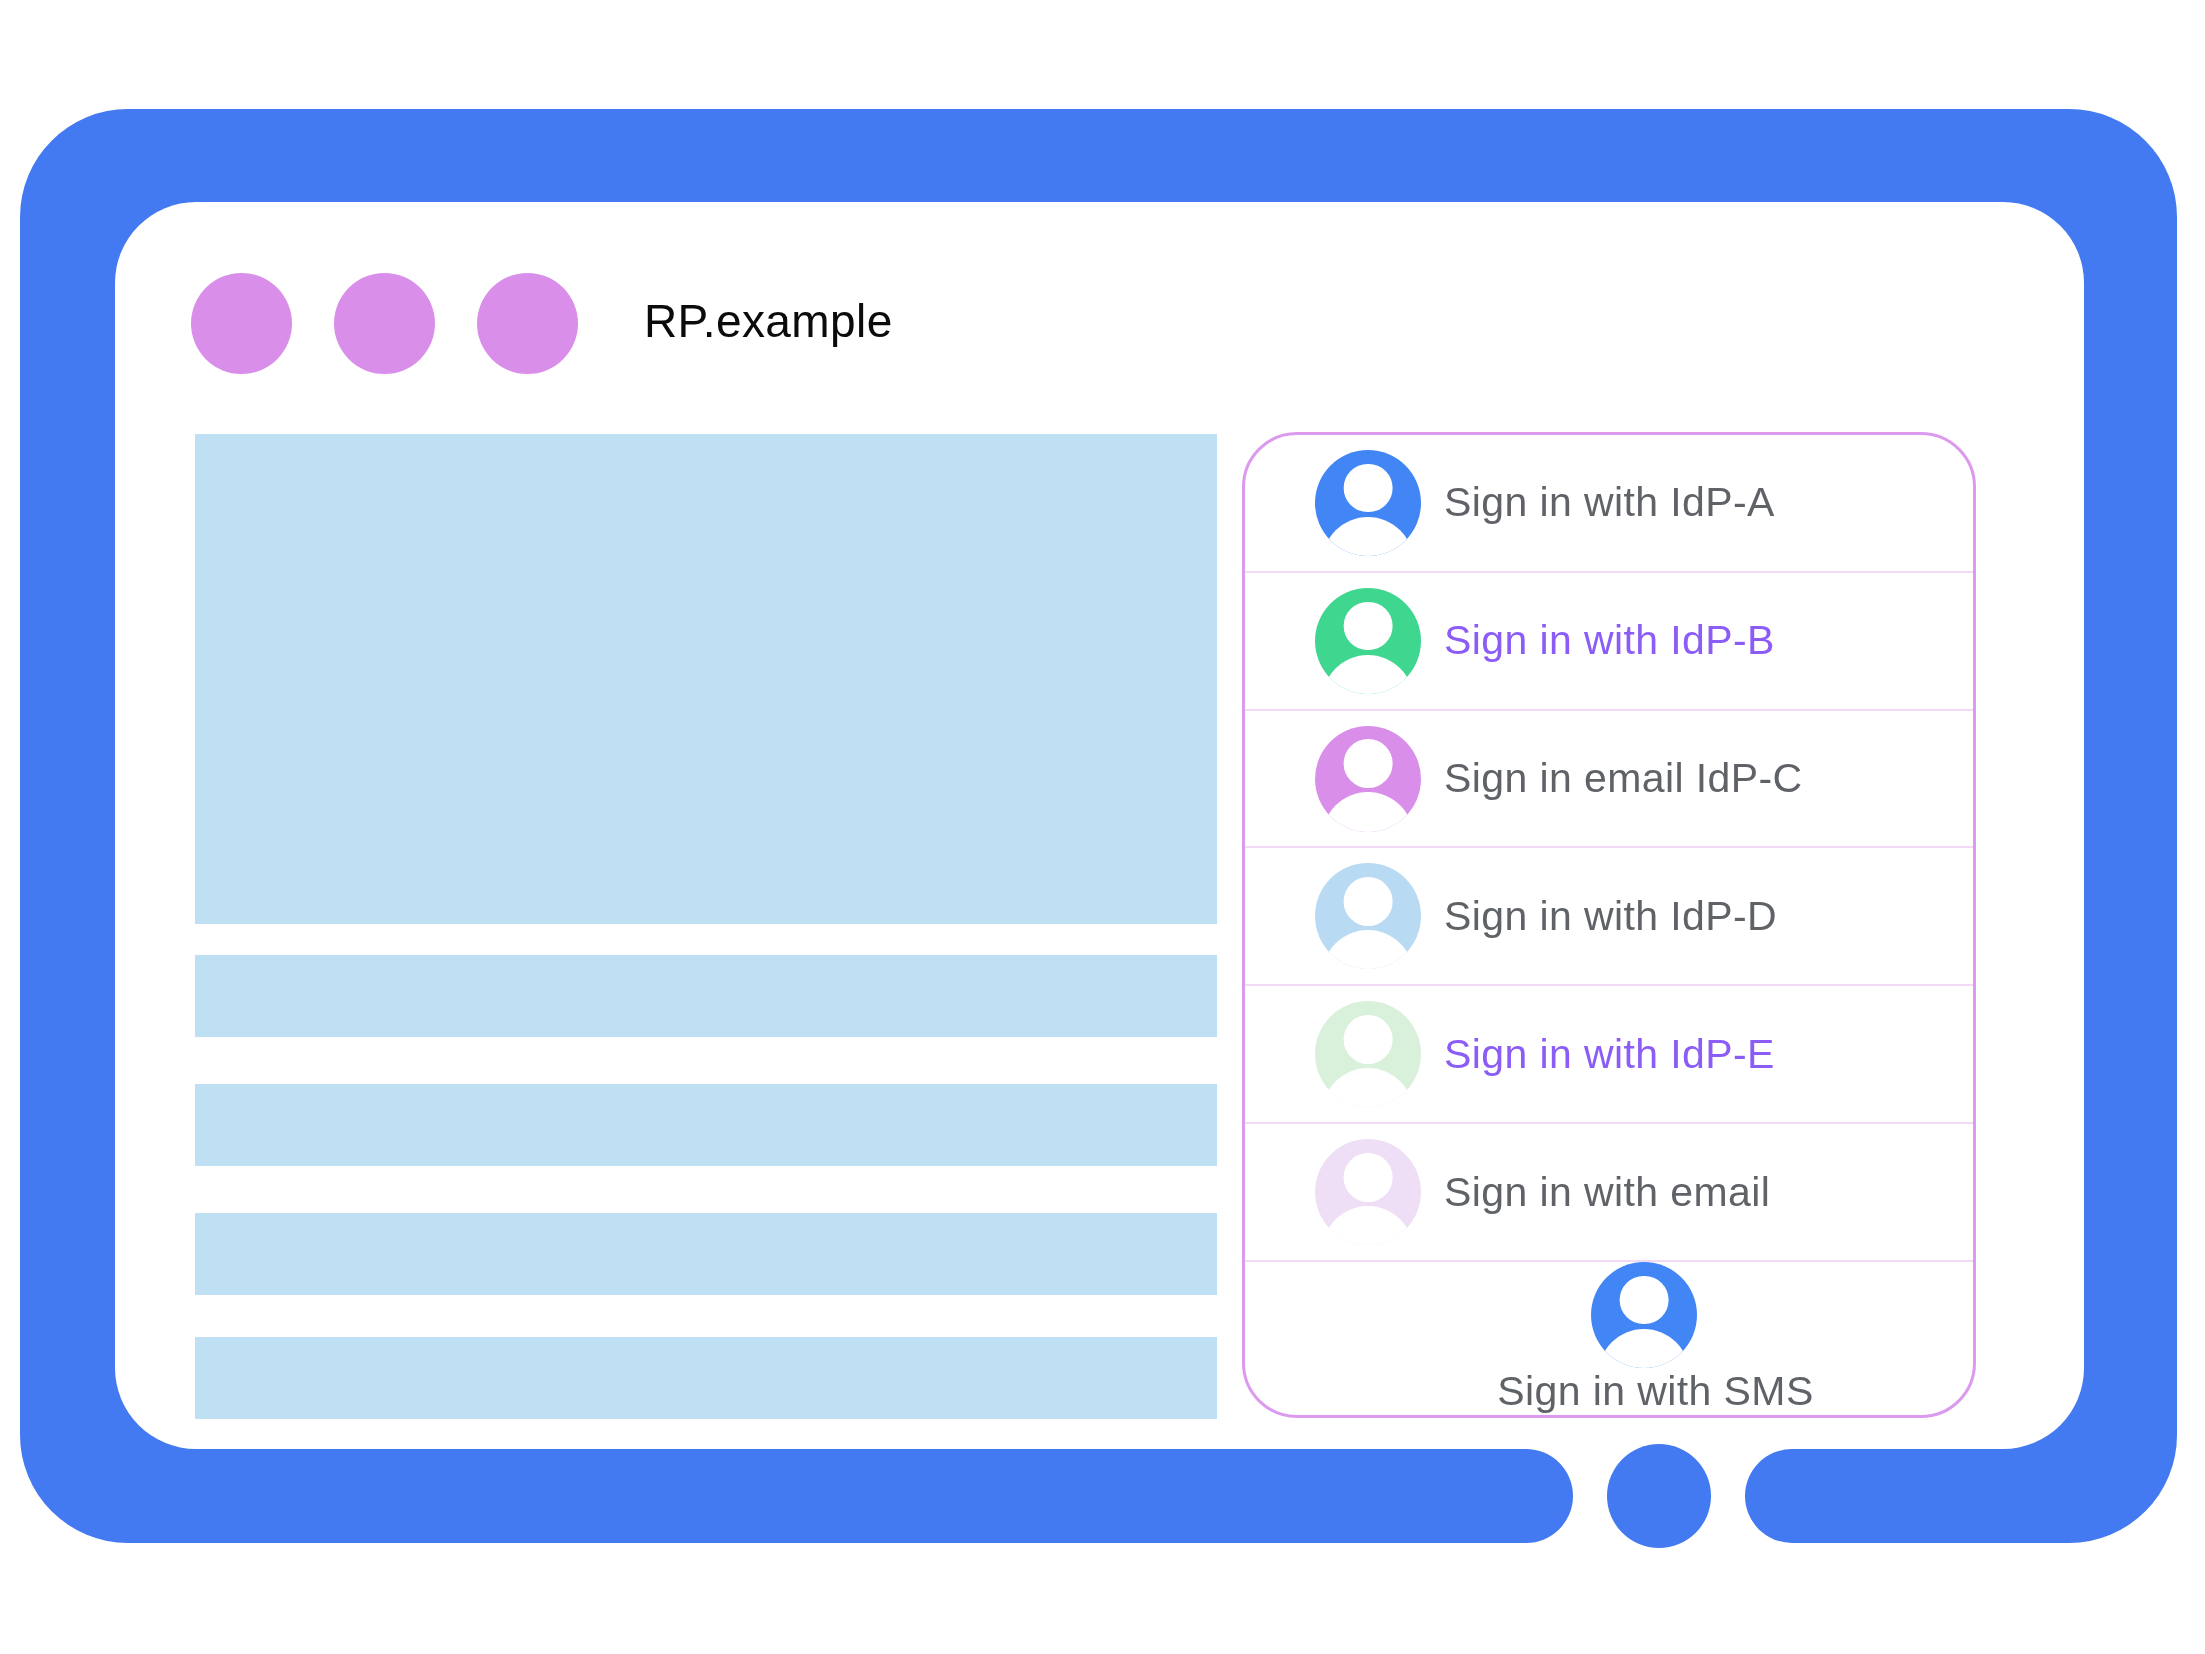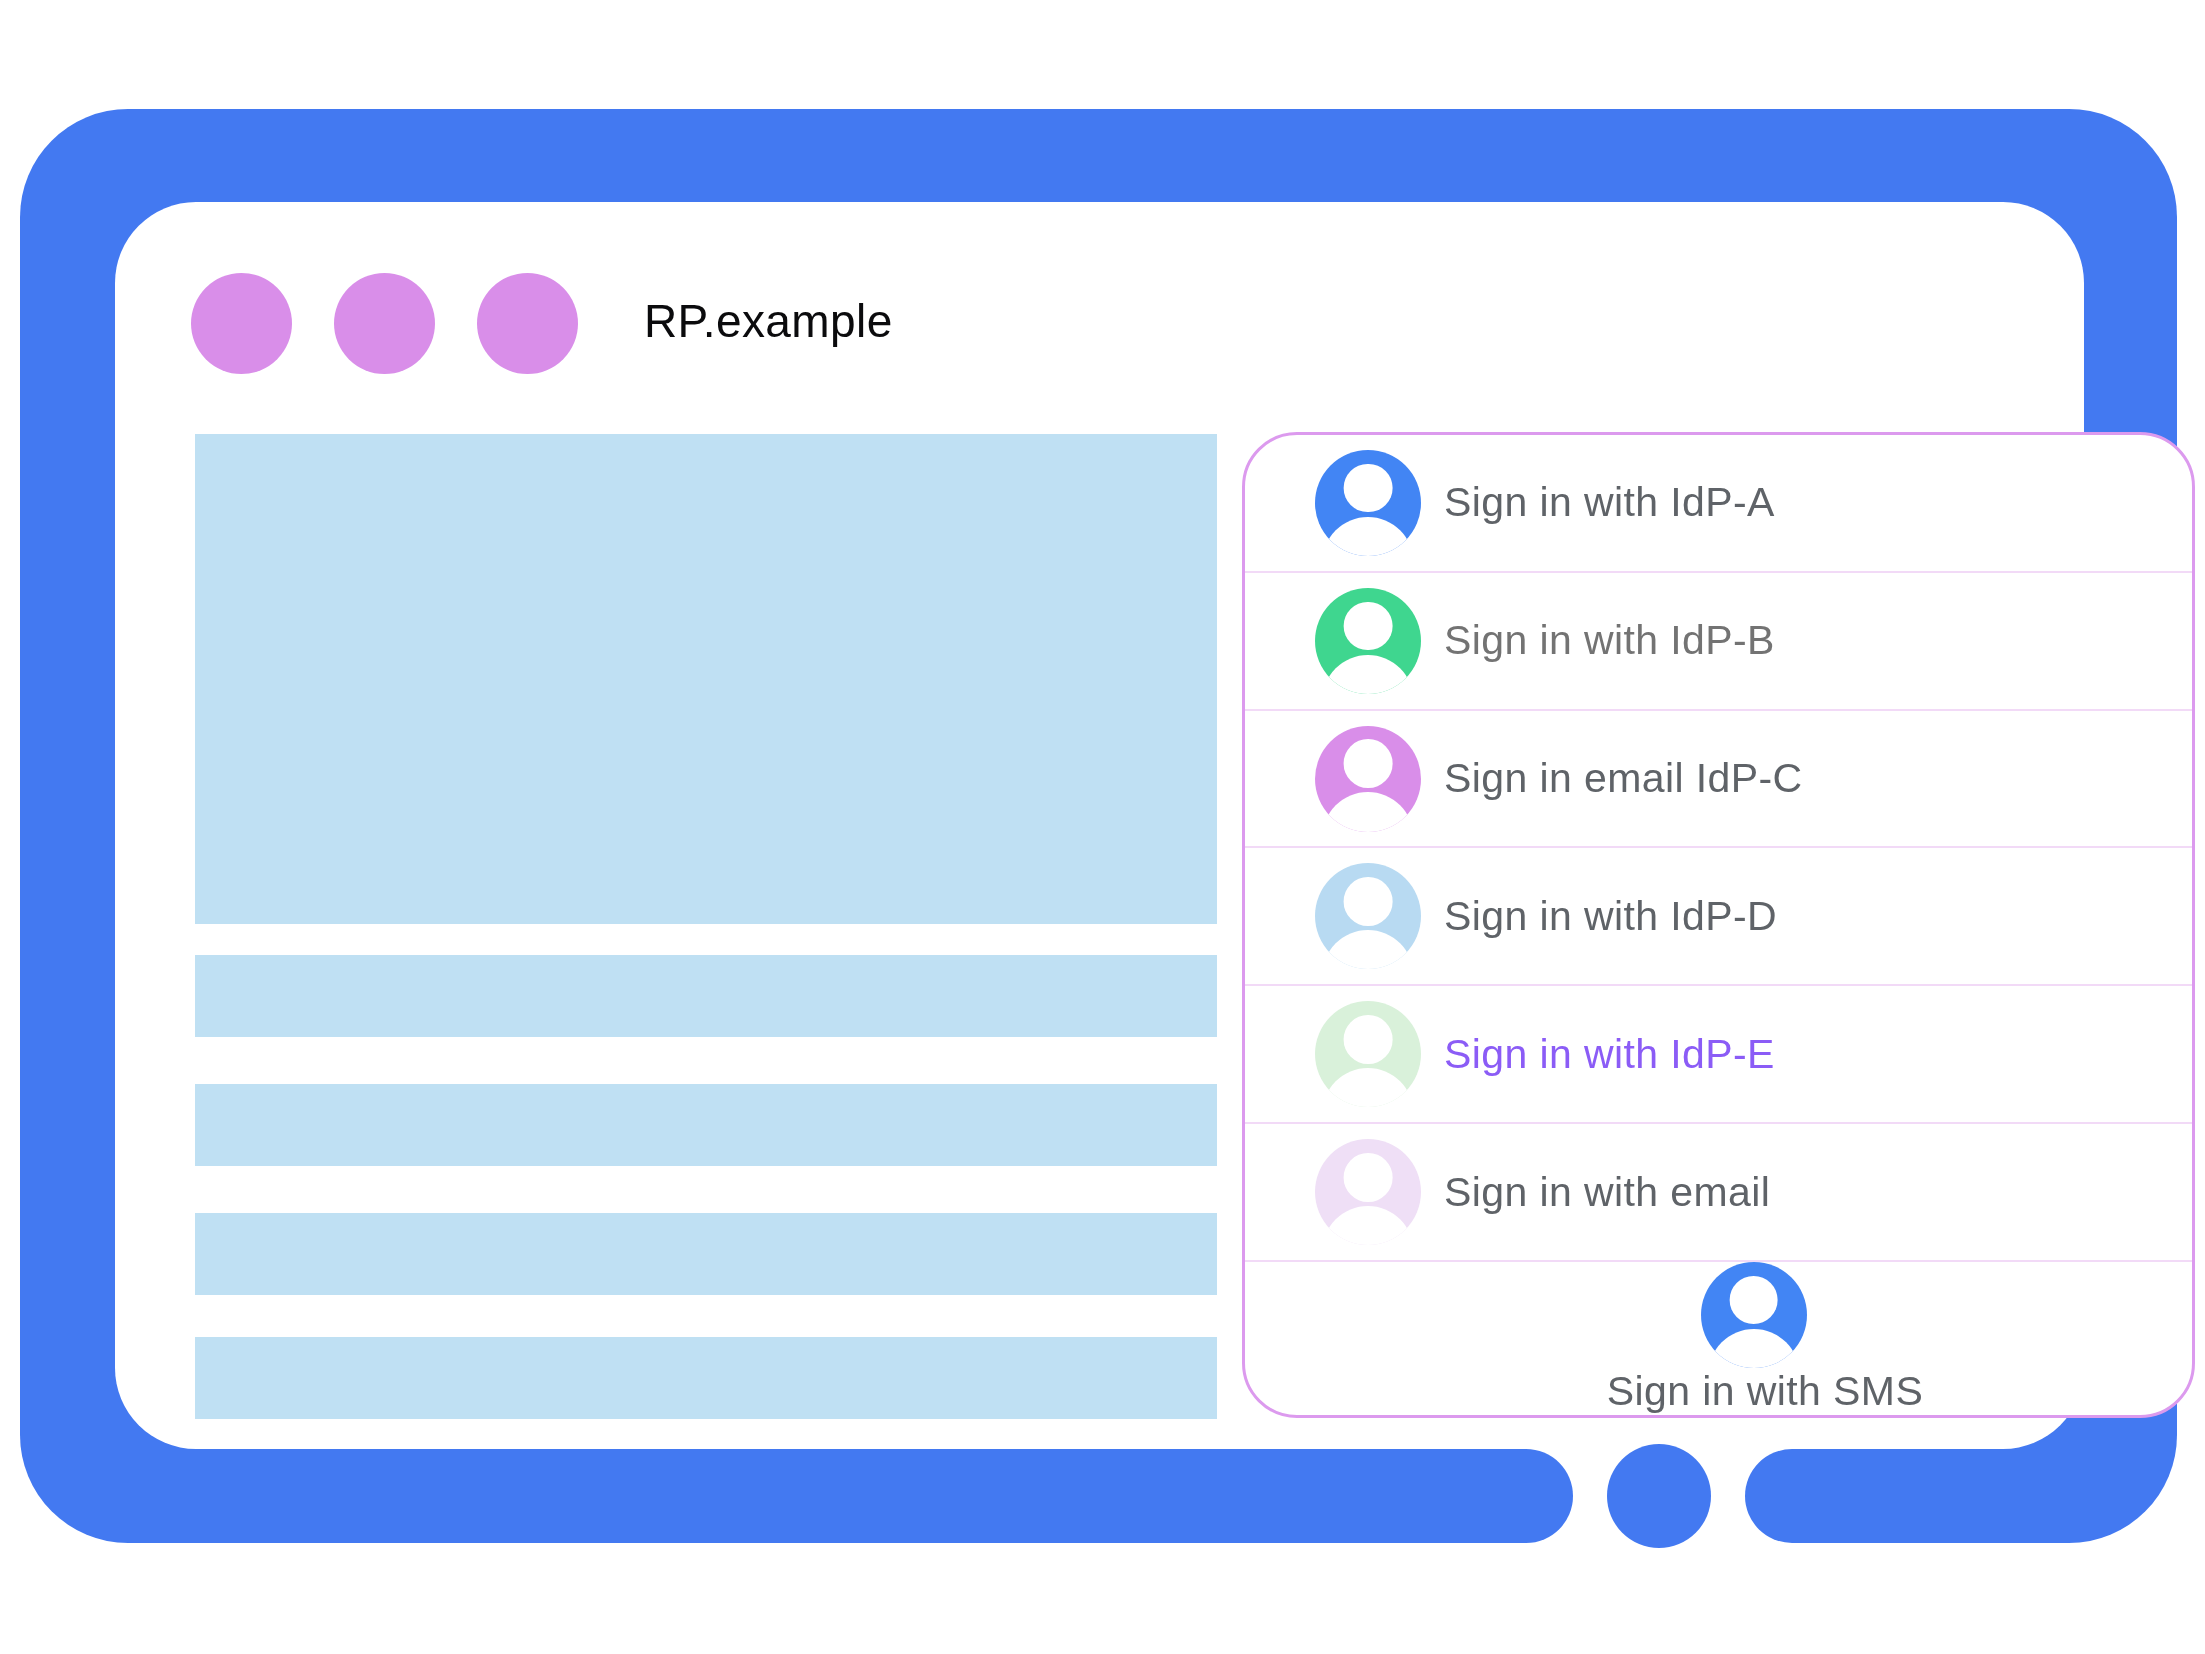--- a/index.html
+++ b/index.html
@@ -36,21 +36,21 @@
     font-size:46px;letter-spacing:0.4px;color:#0b0b0d;white-space:nowrap;
   }
   
   .hero{
     position:absolute;left:195px;top:434px;width:1022px;height:490px;
   }
   .line{position:absolute;left:195px;width:1022px;height:82px;}
   .line-1{top:955px;} .line-2{top:1084px;} .line-3{top:1213px;} .line-4{top:1337px;}
   
   .signin-panel{
-    position:absolute;left:1242px;top:432px;width:953px;height:986px;
+    position:absolute;left:1242px;top:432px;width:734px;height:986px;
     box-sizing:border-box;border:3.5px solid var(--panel-border);
     border-radius:55px;background:#ffffff;
     display:flex;flex-direction:column;overflow:hidden;
   }
   .signin-row{
     flex:1;display:flex;align-items:center;padding-left:70px;
     border-bottom:2.6px solid var(--divider-color);
     background:transparent;cursor:pointer;
   }
   .signin-row:last-child{border-bottom:none;flex-direction:column;}
@@ -99,21 +99,21 @@
       <span class="shoulders"></span>
     </span>
     <span class="signin-label" style="color: rgb(95, 99, 104);">Sign in with IdP-A</span>
   </div>
 
   <div class="signin-row">
     <span class="avatar" style="background: rgb(63, 214, 143);">
       <span class="head"></span>
       <span class="shoulders"></span>
     </span>
-    <span class="signin-label" style="color: #737373;">Sign in with IdP-B</span>
+    <span class="signin-label" style="color: #8b5cf6;">Sign in with IdP-B</span>
   </div>
 
   <div class="signin-row">
     <span class="avatar" style="background: rgb(217, 142, 233);">
       <span class="head"></span>
       <span class="shoulders"></span>
     </span>
     <span class="signin-label" style="color: rgb(95, 99, 104);">Sign in email IdP-C</span>
   </div>
 

